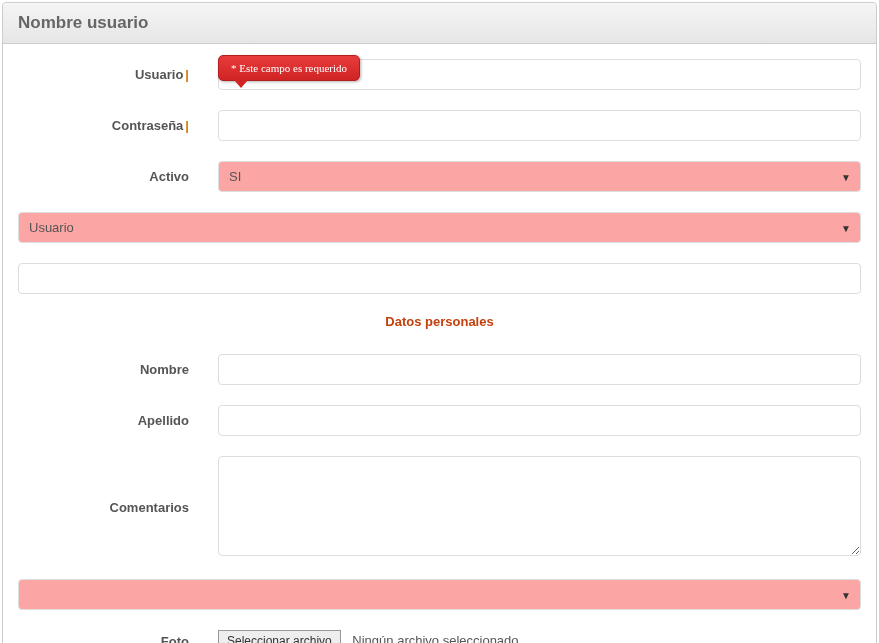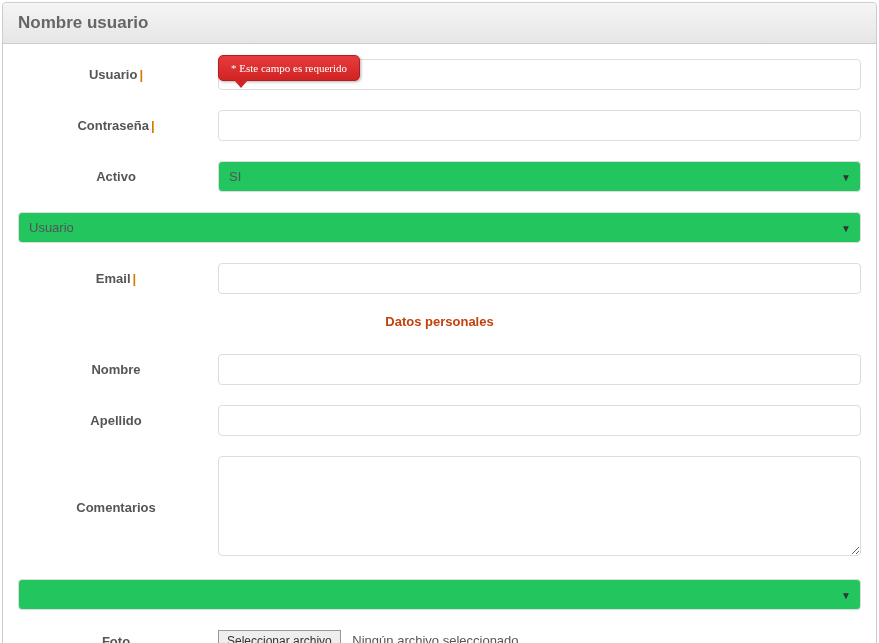--- a/index.html
+++ b/index.html
@@ -38,22 +38,22 @@
       display: flex;
       align-items: center;
       margin-bottom: 20px;
       position: relative;
     }
     .form-row.textarea-row {
       align-items: center;
     }
     .form-label {
       width: 200px;
-      text-align: center;
-      padding-right: 4px;
+      text-align: right;
+      padding-right: 29px;
       font-weight: bold;
       color: #555;
       font-size: 13px;
     }
     .required-mark {
       color: #d87a00;
       font-weight: bold;
       margin-left: 2px;
     }
     .form-control {
@@ -69,21 +69,21 @@
       color: #555;
       background: #fff;
     }
     .form-select {
       width: 100%;
       border: 1px solid #ddd;
       border-radius: 4px;
       padding: 7px 10px;
       font-size: 13px;
       color: #555;
-      background: #22c55e;
+      background: #fca5a5;
       appearance: none;
       -webkit-appearance: none;
       background-image: none;
     }
     .select-arrow {
       position: absolute;
       right: 10px;
       top: 50%;
       transform: translateY(-50%);
       pointer-events: none;
@@ -189,23 +189,20 @@
     <div class="form-row">
       <div class="form-control">
         <select class="form-select">
           <option>Usuario</option>
         </select>
         <span class="select-arrow">▼</span>
       </div>
     </div>
 
     <div class="form-row">
-      <label class="form-label">
-        <span>Email</span><span class="required-mark">|</span>
-      </label>
       <div class="form-control">
         <input type="text" class="form-input" value="" style="">
       </div>
     </div>
 
     <div class="section-title">Datos personales</div>
 
     <div class="form-row">
       <label class="form-label">Nombre</label>
       <div class="form-control">

